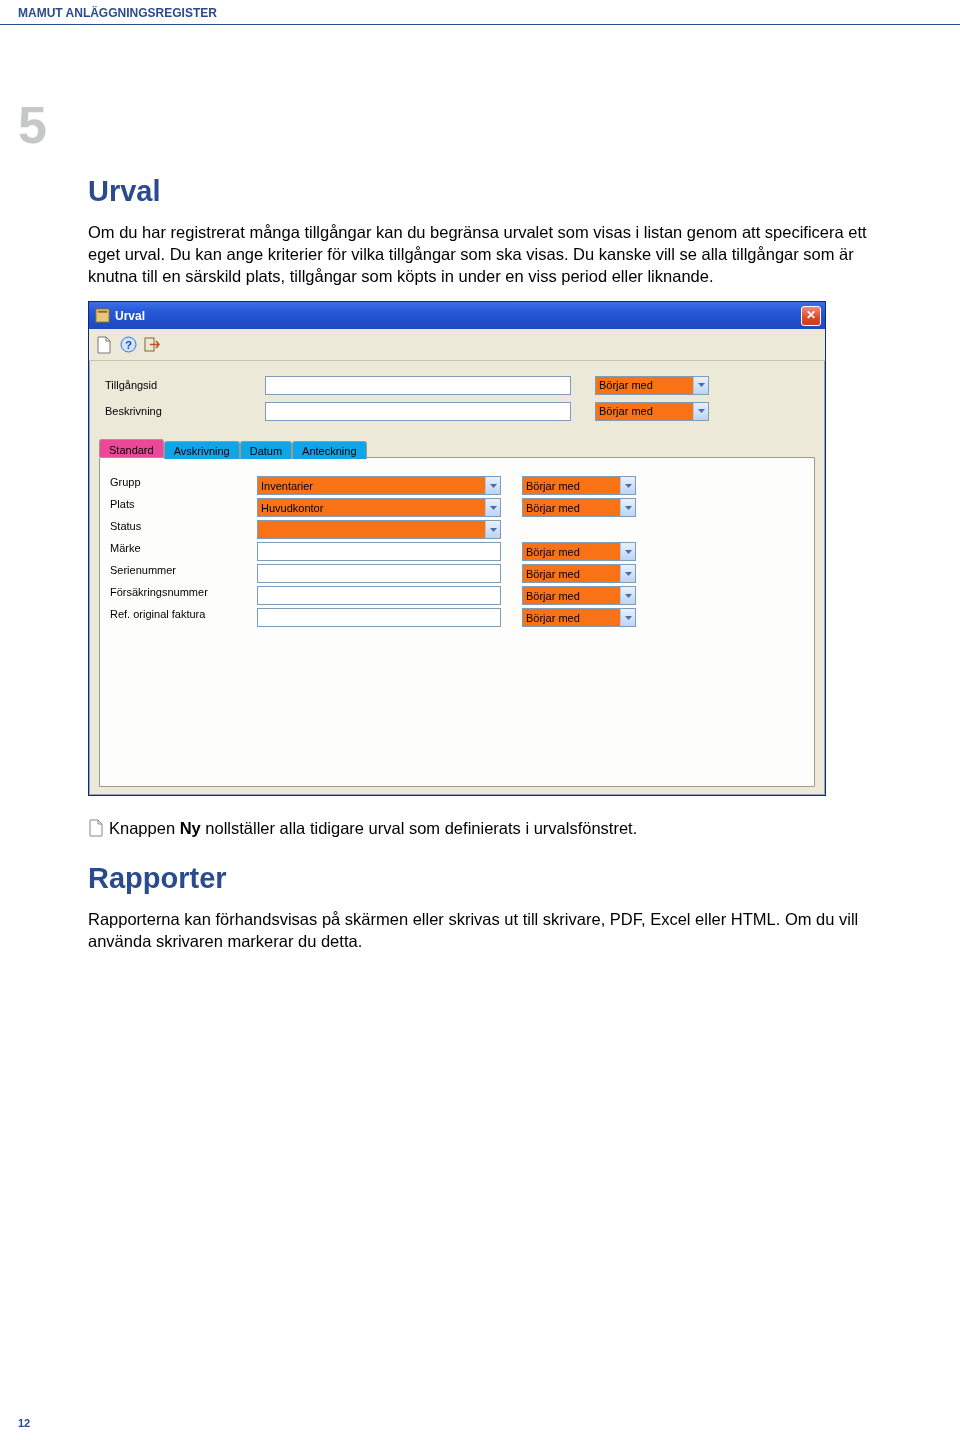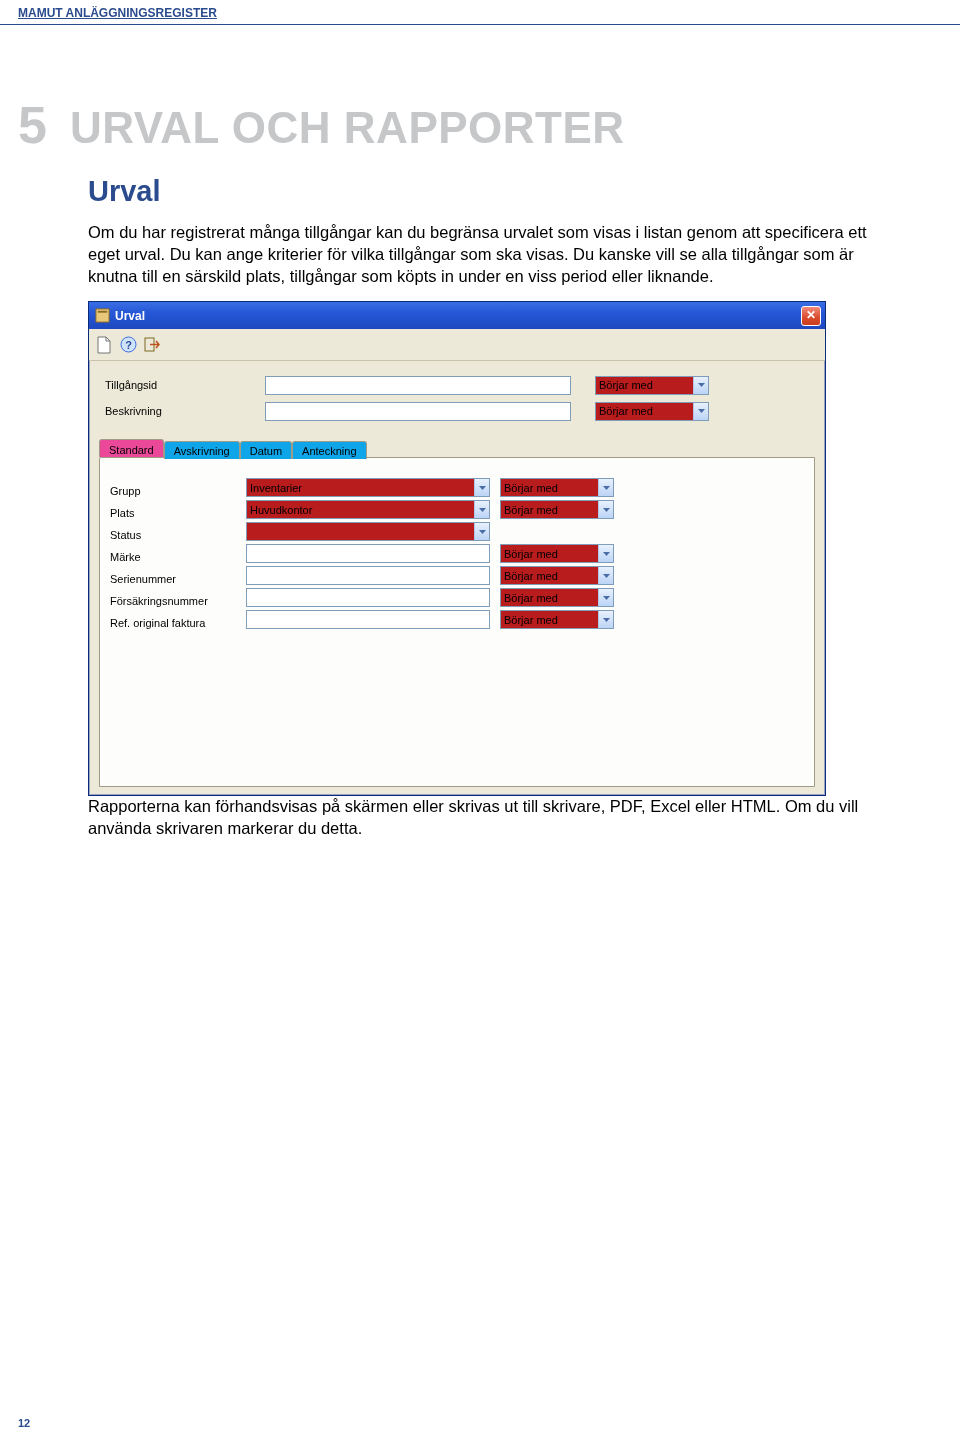--- a/index.html
+++ b/index.html
@@ -10,21 +10,20 @@
     background: #ffffff;
     position: relative;
   }
   .page-header {
     padding: 6px 32px 4px 18px;
     color: #2a4b8d;
     font-size: 12px;
     font-weight: bold;
     border-bottom: 1px solid #2a4b8d;
     margin-bottom: 10px;
-    text-decoration: underline;
   }
   .content {
     padding: 25px 92px 0 18px;
   }
   .chapter-line {
     display: flex;
     align-items: baseline;
     margin: 35px 0 18px 0;
   }
   .chapter-num {
@@ -138,21 +137,21 @@
     width: 306px;
     height: 19px;
     border: 1px solid #7f9db9;
     background: #fff;
     font-size: 11px;
     padding: 0 3px;
   }
   .combo {
     height: 19px;
     border: 1px solid #7f9db9;
-    background: #b91c1c;
+    background: #f97316;
     display: flex;
     align-items: center;
     font-size: 11px;
   }
   .combo .combo-text { flex: 1; padding: 0 3px; white-space: nowrap; overflow: hidden; }
   .combo .combo-arrow {
     width: 15px;
     height: 17px;
     background: linear-gradient(to bottom, #e8f1fd, #bcd4f6);
     border-left: 1px solid #b0c6e6;
@@ -193,23 +192,24 @@
   .tab-panel {
     margin: 0 10px 8px 10px;
     background: #fdfdfb;
     border: 1px solid #9f9b86;
     border-top-left-radius: 2px;
     padding: 18px 10px 140px 10px;
     min-height: 330px;
   }
   .tab-row {
     display: flex;
-    align-items: flex-end;
+    align-items: flex-start;
     height: 21px;
     margin-bottom: 1px;
+    gap: 11px;
   }
   .tab-lbl { width: 136px; color: #000; }
   .dd-combo { width: 244px; }
   .narrow-op .op-combo { margin-left: 10px; }
 
   .bottom-row {
     height: 42px;
     display: flex;
     align-items: center;
     justify-content: flex-start;
@@ -230,21 +230,20 @@
   }
 </style>
 </head>
 <body>
 
 <div class="page-header">MAMUT ANLÄGGNINGSREGISTER</div>
 
 <div class="content">
   <div class="chapter-line">
     <span class="chapter-num">5</span>
-    <span class="chapter-title">URVAL OCH RAPPORTER</span>
   </div>
 
   <h2 class="section-h">Urval</h2>
   <p class="body-text">Om du har registrerat många tillgångar kan du begränsa urvalet som visas i listan genom att specificera ett eget urval. Du kan ange kriterier för vilka tillgångar som ska visas. Du kanske vill se alla tillgångar som är knutna till en särskild plats, tillgångar som köpts in under en viss period eller liknande.</p>
 
   <div class="win">
     <div class="titlebar">
       <span class="app-ico">
         <svg viewBox="0 0 16 16" width="15" height="15">
             <rect x="1" y="1" width="14" height="14" fill="#e8c67a" stroke="#8a6a20"></rect>
@@ -405,17 +404,29 @@
               <svg width="7" height="4">
                 <path d="M0 0h7L3.5 4z" fill="#4a6da7"></path>
               </svg>
             </span>
           </div>
         </div>
       </div>
 
   </div>
 
-
+  <div class="note-line">
+    <span class="note-icon-wrap">
+      <svg width="16" height="18" viewBox="0 0 16 18">
+          <path d="M2 1h8l4 4v12H2z" fill="#fff" stroke="#888"></path>
+          <path d="M10 1v4h4" fill="none" stroke="#888"></path>
+        </svg>
+    </span>
+    <span>
+      <span>Knappen </span><span class="bold">Ny</span><span> nollställer alla tidigare urval som definierats i urvalsfönstret.</span>
+    </span>
+  </div>
+
+  <h2 class="section-h" style="margin-top:22px">Rapporter</h2>
   <p class="body-text">Rapporterna kan förhandsvisas på skärmen eller skrivas ut till skrivare, PDF, Excel eller HTML. Om du vill använda skrivaren markerar du detta.</p>
 </div>
 
 <div class="page-number">12</div>
 
 </body></html>

